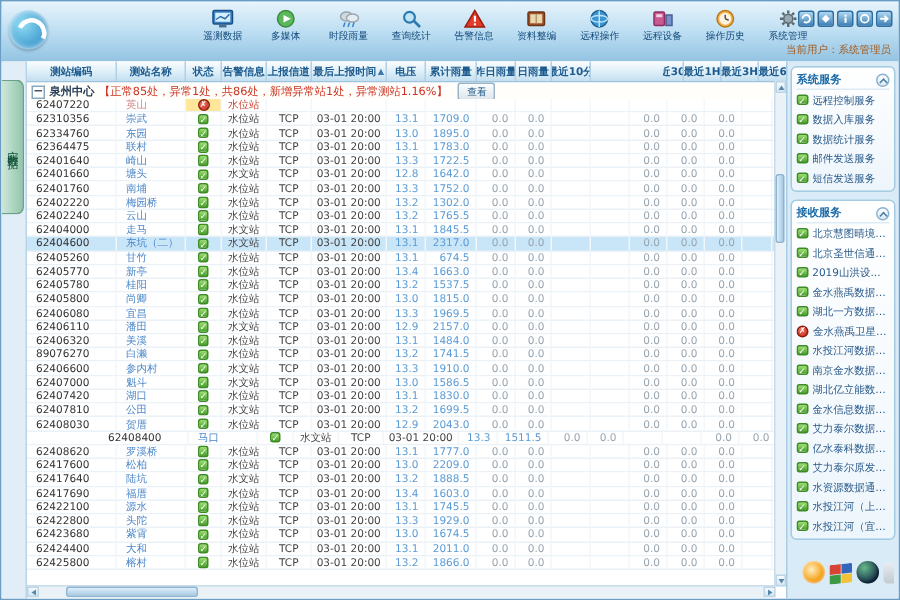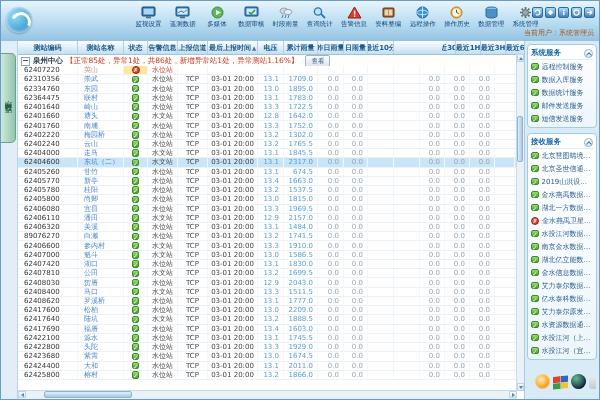--- a/index.html
+++ b/index.html
@@ -98,56 +98,36 @@
 <body>
 
 <div class="app">
 
   <div class="titlebar">
     <div class="logo"></div>
     <div class="toolbar" id="toolbar">
         <div class="tb-item">
           <span class="tb-ico">
             <svg width="15" height="13" viewBox="0 0 15 13">
-              <rect x="1" y="1" width="13" height="9" rx="1" fill="#2f6fae" stroke="#1d4e80"></rect>
-              <rect x="2.5" y="2.5" width="10" height="6" fill="#a8d8f2"></rect>
-              <rect x="5" y="10.5" width="5" height="1.8" fill="#476f96"></rect>
-            </svg>
-          </span>
-          <span class="tb-label">监视设置</span>
-        </div>
-        <div class="tb-item">
-          <span class="tb-ico">
-            <svg width="15" height="13" viewBox="0 0 15 13">
               <rect x="1" y="1" width="13" height="9" rx="1" fill="#3a85c8" stroke="#1d4e80"></rect>
               <rect x="2.5" y="2.5" width="10" height="6" fill="#d6effc"></rect>
               <polyline points="3,7 6,5 9,6.5 12,3.5" fill="none" stroke="#2f6fae" stroke-width="1"></polyline>
               <rect x="5" y="10.5" width="5" height="1.8" fill="#476f96"></rect>
             </svg>
           </span>
           <span class="tb-label">遥测数据</span>
         </div>
         <div class="tb-item">
           <span class="tb-ico">
             <svg width="15" height="13" viewBox="0 0 15 13">
               <circle cx="7.5" cy="6.5" r="5.5" fill="#5cb85c" stroke="#3a8a3a"></circle>
               <polygon points="6,4 11,6.5 6,9" fill="#fff"></polygon>
             </svg>
           </span>
           <span class="tb-label">多媒体</span>
-        </div>
-        <div class="tb-item">
-          <span class="tb-ico">
-            <svg width="15" height="13" viewBox="0 0 15 13">
-              <rect x="1" y="1" width="13" height="9" rx="1" fill="#3a85c8" stroke="#1d4e80"></rect>
-              <rect x="2.5" y="2.5" width="10" height="6" fill="#cfe9f8"></rect>
-              <path d="M5 6 l2 2 l4 -4" stroke="#2fa32f" stroke-width="1.6" fill="none"></path>
-            </svg>
-          </span>
-          <span class="tb-label">数据审核</span>
         </div>
         <div class="tb-item">
           <span class="tb-ico">
             <svg width="15" height="13" viewBox="0 0 15 13">
               <ellipse cx="6" cy="5" rx="4" ry="3" fill="#cfd8de" stroke="#9aa8b2"></ellipse>
               <ellipse cx="10" cy="6" rx="4" ry="2.6" fill="#e6edf2" stroke="#9aa8b2"></ellipse>
               <line x1="5" y1="9" x2="4" y2="12" stroke="#3a85c8"></line>
               <line x1="8" y1="9" x2="7" y2="12" stroke="#3a85c8"></line>
               <line x1="11" y1="9" x2="10" y2="12" stroke="#3a85c8"></line>
             </svg>
@@ -189,36 +169,37 @@
               <circle cx="7.5" cy="6.5" r="5.5" fill="#3a95d5" stroke="#1d5e90"></circle>
               <ellipse cx="7.5" cy="6.5" rx="5.5" ry="2.2" fill="none" stroke="#bfe3f6"></ellipse>
               <line x1="7.5" y1="1" x2="7.5" y2="12" stroke="#bfe3f6"></line>
             </svg>
           </span>
           <span class="tb-label">远程操作</span>
         </div>
         <div class="tb-item">
           <span class="tb-ico">
             <svg width="15" height="13" viewBox="0 0 15 13">
+              <rect x="2" y="2" width="7" height="9" rx="1" fill="#c85a90" stroke="#8e2e60"></rect>
+              <rect x="10" y="4" width="4" height="7" fill="#7a90c8" stroke="#4a5e90"></rect>
+              <rect x="3.5" y="3.5" width="4" height="2" fill="#f0d0e0"></rect>
+            </svg>
+          </span>
+          <span class="tb-label">远程设备</span>
+        </div>
+        <div class="tb-item">
+          <span class="tb-ico">
+            <svg width="15" height="13" viewBox="0 0 15 13">
               <circle cx="7.5" cy="6.5" r="5.5" fill="#f2b24a" stroke="#b87818"></circle>
               <circle cx="7.5" cy="6.5" r="4" fill="#fdf3de"></circle>
               <line x1="7.5" y1="6.5" x2="7.5" y2="3.8" stroke="#555" stroke-width="1"></line>
               <line x1="7.5" y1="6.5" x2="9.8" y2="7.5" stroke="#555" stroke-width="1"></line>
             </svg>
           </span>
           <span class="tb-label">操作历史</span>
-        </div>
-        <div class="tb-item">
-          <span class="tb-ico">
-            <svg width="15" height="13" viewBox="0 0 15 13">
-              <ellipse cx="7.5" cy="3" rx="5.5" ry="2" fill="#8fc4e8" stroke="#2a6a9e"></ellipse>
-              <path d="M2 3 v7 a5.5 2 0 0 0 11 0 v-7" fill="#4a90c8" stroke="#2a6a9e"></path>
-            </svg>
-          </span>
-          <span class="tb-label">数据管理</span>
         </div>
         <div class="tb-item">
           <span class="tb-ico">
             <svg width="15" height="13" viewBox="0 0 15 13">
               <circle cx="7.5" cy="6.5" r="3" fill="#9aa8b2" stroke="#5a6870"></circle>
               <g stroke="#5a6870" stroke-width="1.6">
                 <line x1="7.5" y1="1" x2="7.5" y2="3"></line>
                 <line x1="7.5" y1="10" x2="7.5" y2="12"></line>
                 <line x1="2" y1="6.5" x2="4" y2="6.5"></line>
                 <line x1="11" y1="6.5" x2="13" y2="6.5"></line>
@@ -805,21 +786,21 @@
             <div class="td ar muted" style="width: 26px;">0.0</div>
             <div class="td ar muted" style="width: 24px;">0.0</div>
             <div class="td ar muted" style="width: 26px;"></div>
             <div class="td ar muted" style="width: 26px;"></div>
             <div class="td ar muted" style="width: 25px;">0.0</div>
             <div class="td ar muted" style="width: 25px;">0.0</div>
             <div class="td ar muted" style="width: 25px;">0.0</div>
             <div class="td ar muted" style="width: 20px;"></div>
           </div>
           <div class="tr">
-            <div class="td al code" style="width: 60px;">62408400</div>
+            <div class="td al code" style="width: 60px; margin-left: 48px;">62408400</div>
             <div class="td al name" style="width: 46px;">马口</div>
             <div class="td ac" style="width: 24px;">
               <span class="stok">✓</span>
             </div>
             <div class="td ac dark" style="width: 30px;">水文站</div>
             <div class="td ac dark" style="width: 30px;">TCP</div>
             <div class="td ac dark" style="width: 50px;">03-01 20:00</div>
             <div class="td ar blue" style="width: 26px;">13.3</div>
             <div class="td ar blue" style="width: 34px;">1511.5</div>
             <div class="td ar muted" style="width: 26px;">0.0</div>

